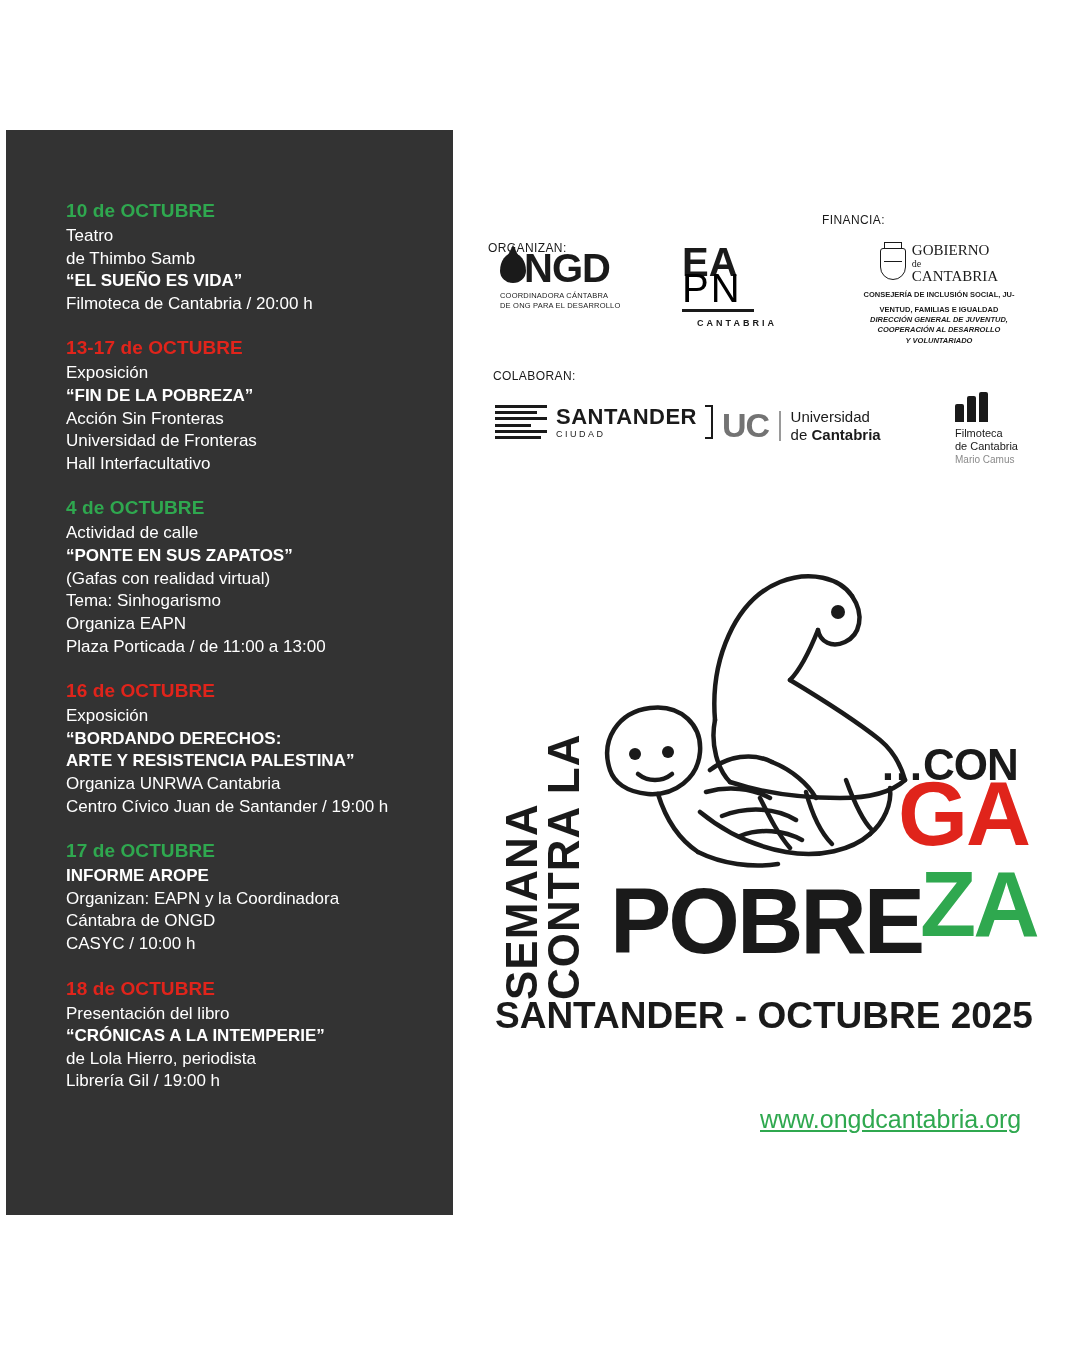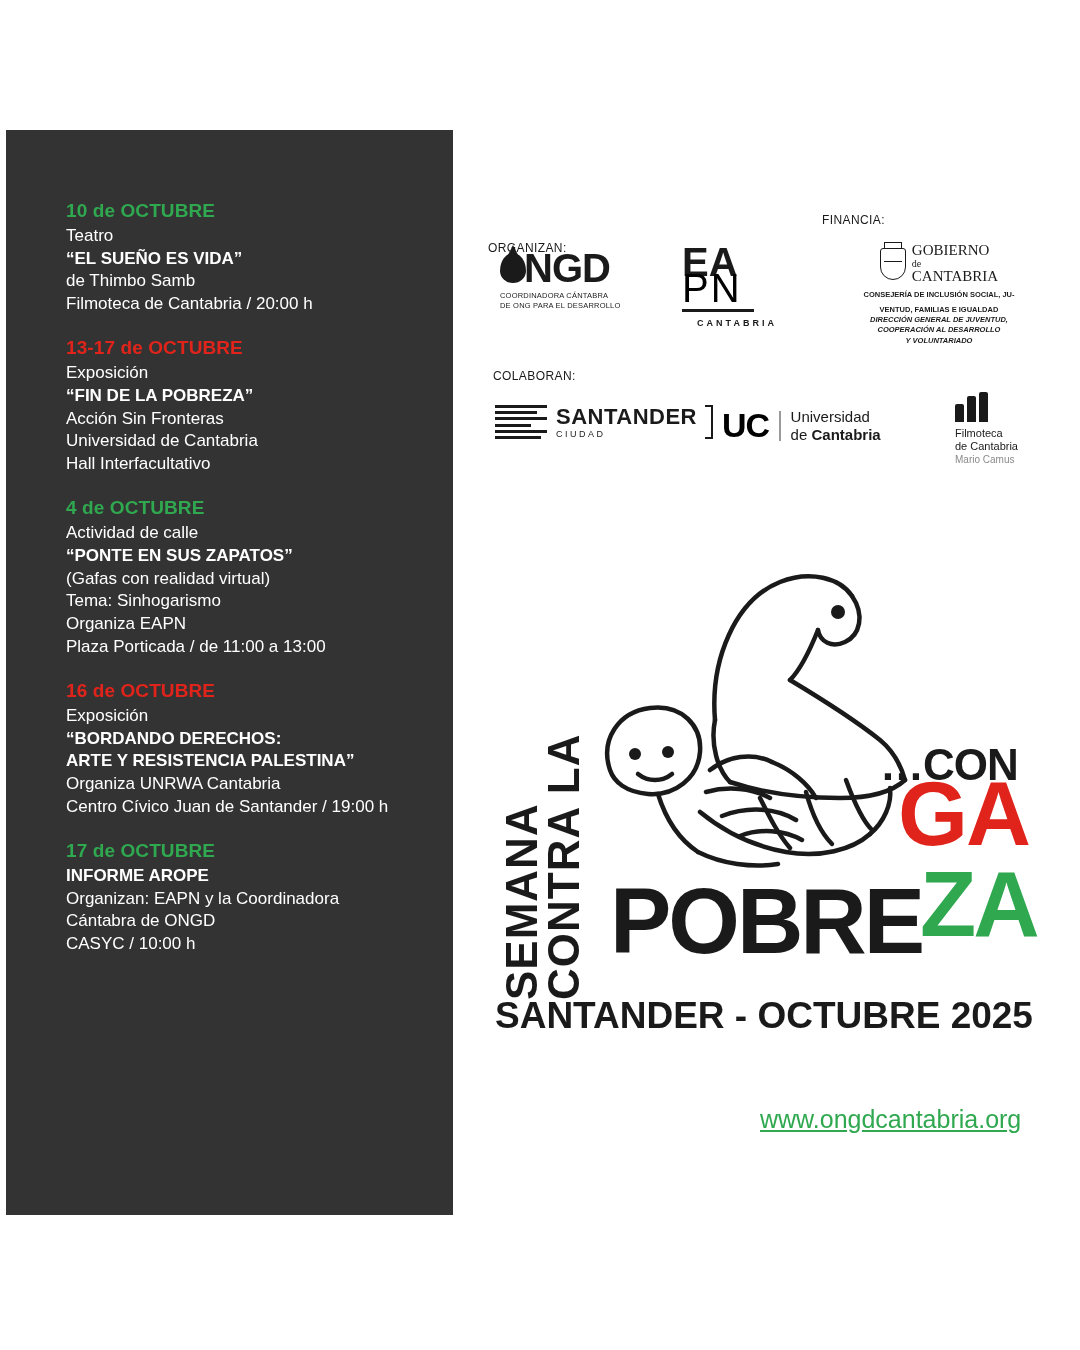--- a/index.html
+++ b/index.html
@@ -77,21 +77,21 @@
   .sant-bars { width:52px; height:34px; display:flex; flex-direction:column; justify-content:space-between; }
   .sant-bars i { display:block; height:3px; background:#1a1a1a; }
   .sant-bars i:nth-child(2){width:80%;} .sant-bars i:nth-child(4){width:70%;} .sant-bars i:nth-child(6){width:88%;}
   .sant-text { margin-left:9px; }
   .sant-name { font-size:22px; font-weight:bold; letter-spacing:.5px; color:#1a1a1a; line-height:1; }
   .sant-sub { font-size:9px; letter-spacing:2.5px; color:#1a1a1a; margin-top:1px; }
   .sant-brack { width:8px; height:34px; border:2px solid #1a1a1a; border-left:none; margin-left:8px; }
 
   
   #uc-logo { position:absolute; left:262px; top:406px; display:flex; align-items:center; }
-  .uc-mark { font-size:34px; font-weight:bold; color:#000000; letter-spacing:-1px; }
+  .uc-mark { font-size:34px; font-weight:bold; color:#737373; letter-spacing:-1px; }
   .uc-div { width:1.5px; height:30px; background:#9a9a9a; margin:0 10px; }
   .uc-t1 { font-size:15px; color:#1a1a1a; line-height:1.15; }
   .uc-t2 { font-size:15px; color:#1a1a1a; line-height:1.15; }
   .uc-t2 b { font-weight:bold; }
 
   
   #filmoteca-logo { position:absolute; left:495px; top:392px; }
   .film-bars { display:flex; align-items:flex-end; gap:3px; height:30px; }
   .film-bars span { display:block; width:9px; background:#1a1a1a; border-radius:2px 2px 0 0;}
   .film-t1 { font-size:11px; color:#1a1a1a; margin-top:5px; line-height:1.2;}
@@ -138,30 +138,30 @@
   }
 </style>
 </head>
 <body>
 
 <div id="program-panel">
   <div id="events-list">
       <div class="event">
         <div class="event-date date-green">10 de OCTUBRE</div>
         <div class="event-line">Teatro</div>
+        <div class="event-line">de Thimbo Samb</div>
         <div class="event-line bold">“EL SUEÑO ES VIDA”</div>
-        <div class="event-line">de Thimbo Samb</div>
         <div class="event-line">Filmoteca de Cantabria / 20:00 h</div>
       </div>
       <div class="event">
         <div class="event-date date-red">13-17 de OCTUBRE</div>
         <div class="event-line">Exposición</div>
         <div class="event-line bold">“FIN DE LA POBREZA”</div>
         <div class="event-line">Acción Sin Fronteras</div>
-        <div class="event-line">Universidad de Cantabria</div>
+        <div class="event-line">Universidad de Fronteras</div>
         <div class="event-line">Hall Interfacultativo</div>
       </div>
       <div class="event">
         <div class="event-date date-green">4 de OCTUBRE</div>
         <div class="event-line">Actividad de calle</div>
         <div class="event-line bold">“PONTE EN SUS ZAPATOS”</div>
         <div class="event-line">(Gafas con realidad virtual)</div>
         <div class="event-line">Tema: Sinhogarismo</div>
         <div class="event-line">Organiza EAPN</div>
         <div class="event-line">Plaza Porticada / de 11:00 a 13:00</div>
@@ -173,20 +173,27 @@
         <div class="event-line bold">ARTE Y RESISTENCIA PALESTINA”</div>
         <div class="event-line">Organiza UNRWA Cantabria</div>
         <div class="event-line">Centro Cívico Juan de Santander / 19:00 h</div>
       </div>
       <div class="event">
         <div class="event-date date-green">17 de OCTUBRE</div>
         <div class="event-line bold">INFORME AROPE</div>
         <div class="event-line">Organizan: EAPN y la Coordinadora</div>
         <div class="event-line">Cántabra de ONGD</div>
         <div class="event-line">CASYC / 10:00 h</div>
+      </div>
+      <div class="event">
+        <div class="event-date date-red">18 de OCTUBRE</div>
+        <div class="event-line">Presentación del libro</div>
+        <div class="event-line bold">“CRÓNICAS A LA INTEMPERIE”</div>
+        <div class="event-line">de Lola Hierro, periodista</div>
+        <div class="event-line">Librería Gil / 19:00 h</div>
       </div>
     </div>
 </div>
 
 <div id="right-col">
 
   <div class="logos-label" id="organizan-label">ORGANIZAN:</div>
   <div class="logos-label" id="financia-label">FINANCIA:</div>
   <div class="logos-label" id="colaboran-label">COLABORAN:</div>
 

